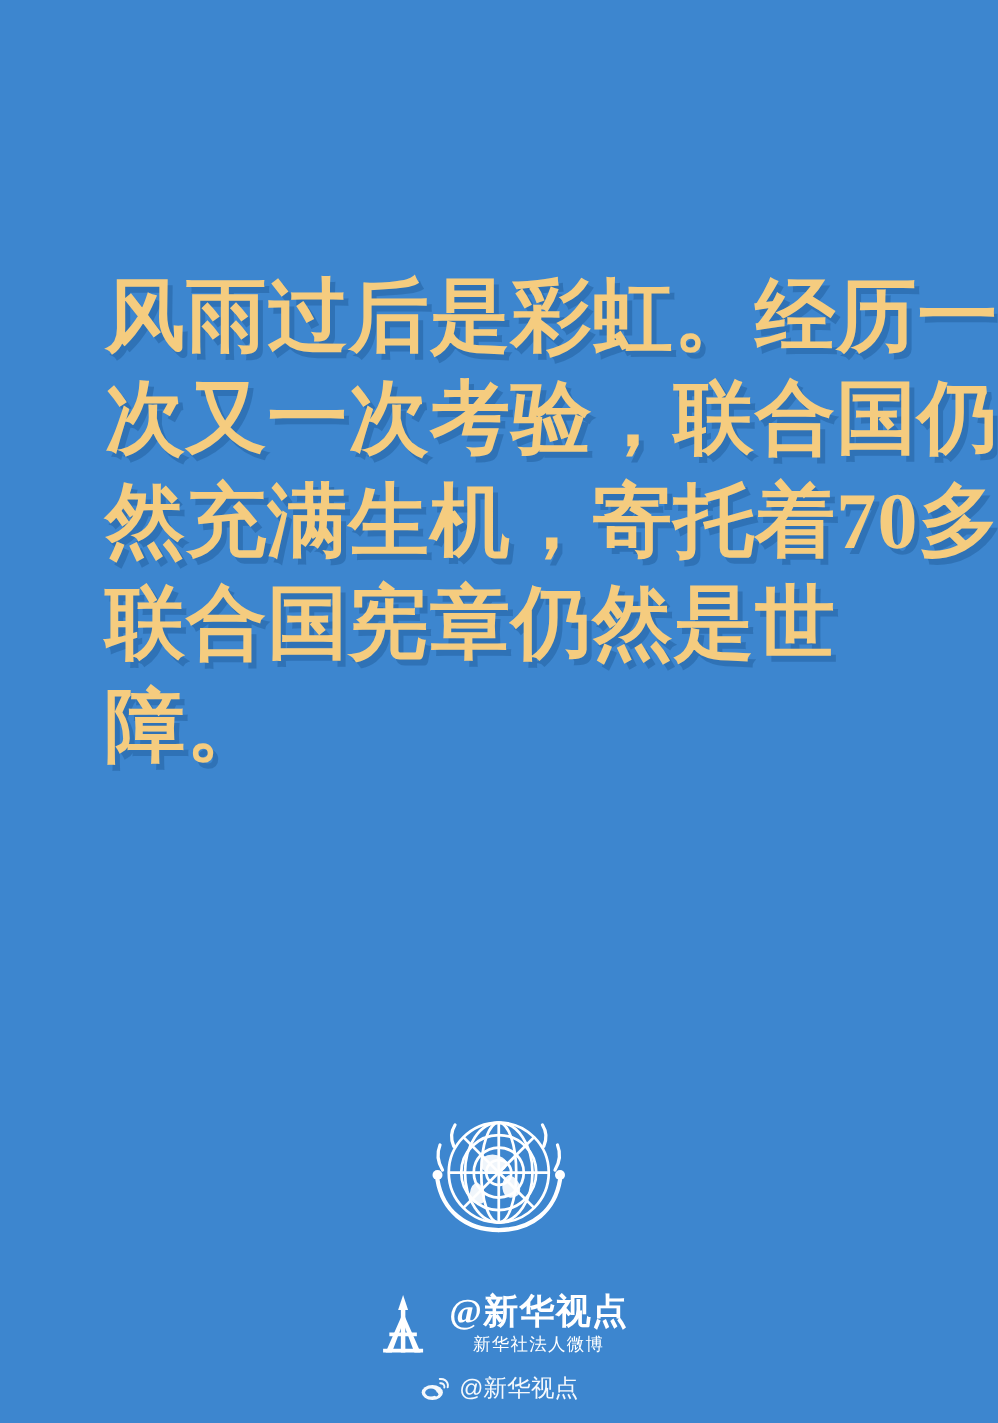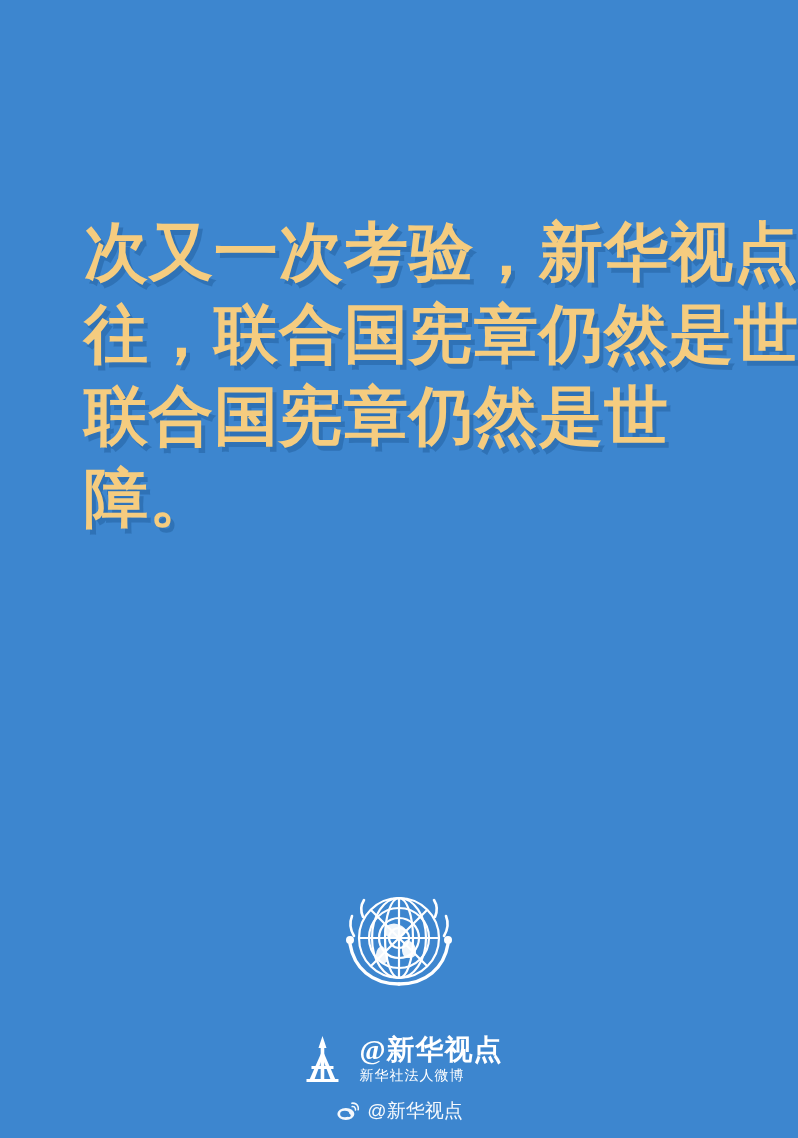--- a/index.html
+++ b/index.html
@@ -71,20 +71,21 @@
     font-size: 28px;
     color: #ffffff;
     letter-spacing: 1px;
   }
   .brand-sub {
     font-family: "Liberation Sans", sans-serif;
     font-size: 14px;
     color: #ffffff;
     letter-spacing: 1px;
     margin-top: 4px;
+    text-align: center;
   }
   .weibo-row {
     position: absolute;
     left: 50%;
     bottom: 14px;
     transform: translateX(-50%);
     display: flex;
     align-items: center;
     gap: 8px;
     opacity: 0.95;
@@ -98,22 +99,23 @@
     font-size: 19px;
     color: #ffffff;
   }
 </style>
 </head>
 <body>
 
 <div class="poster">
 
   <div class="quote-block">
-    <div class="quote-line">次又一次考验，新华视点</div>
-    <div class="quote-line">往，联合国宪章仍然是世</div>
+    <div class="quote-line">风雨过后是彩虹。经历一</div>
+    <div class="quote-line">次又一次考验，联合国仍</div>
+    <div class="quote-line">然充满生机，寄托着70多</div>
     <div class="quote-line">联合国宪章仍然是世</div>
     <div class="quote-line">障。</div>
   </div>
 
   <div class="un-emblem">
     <svg viewBox="0 0 150 150" width="150" height="150" aria-hidden="true">
       <g fill="none" stroke="#ffffff" stroke-width="2.2">
         <circle cx="75" cy="70" r="40"></circle>
         <circle cx="75" cy="70" r="30"></circle>
         <circle cx="75" cy="70" r="20"></circle>

